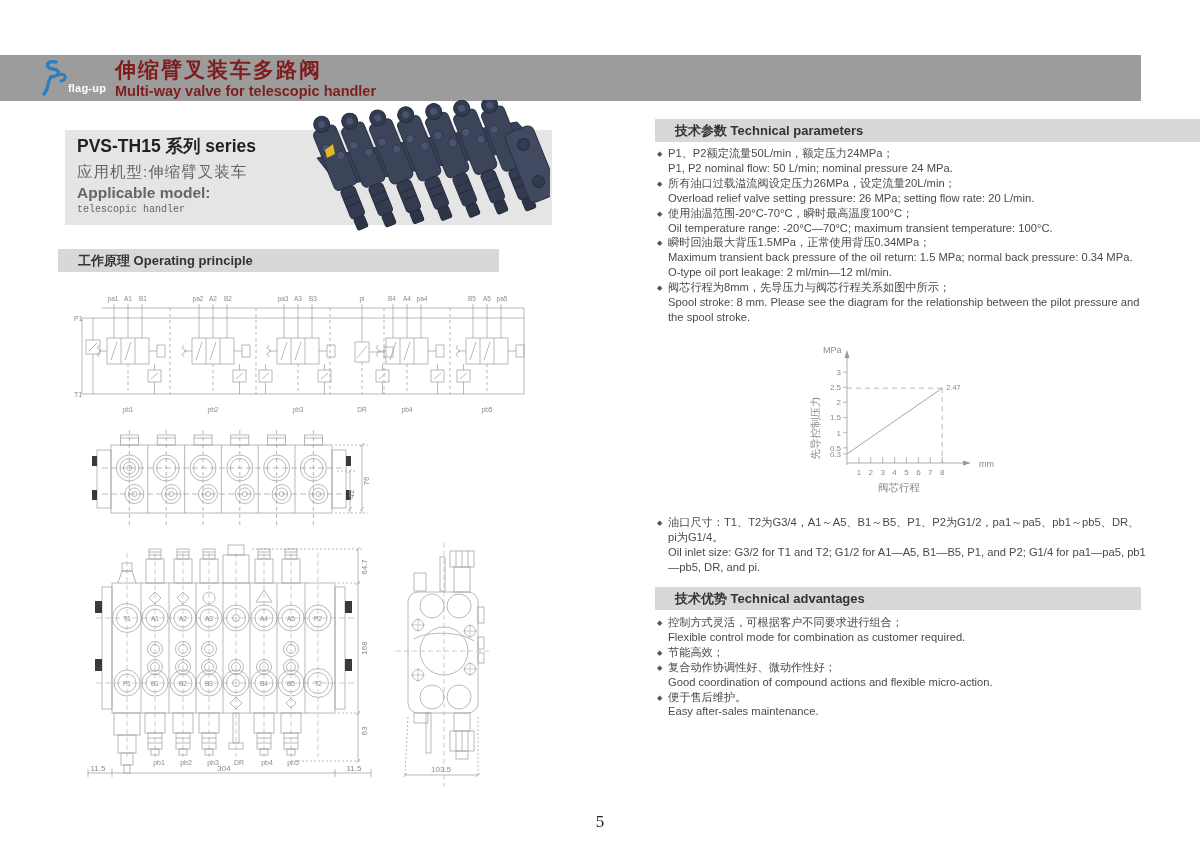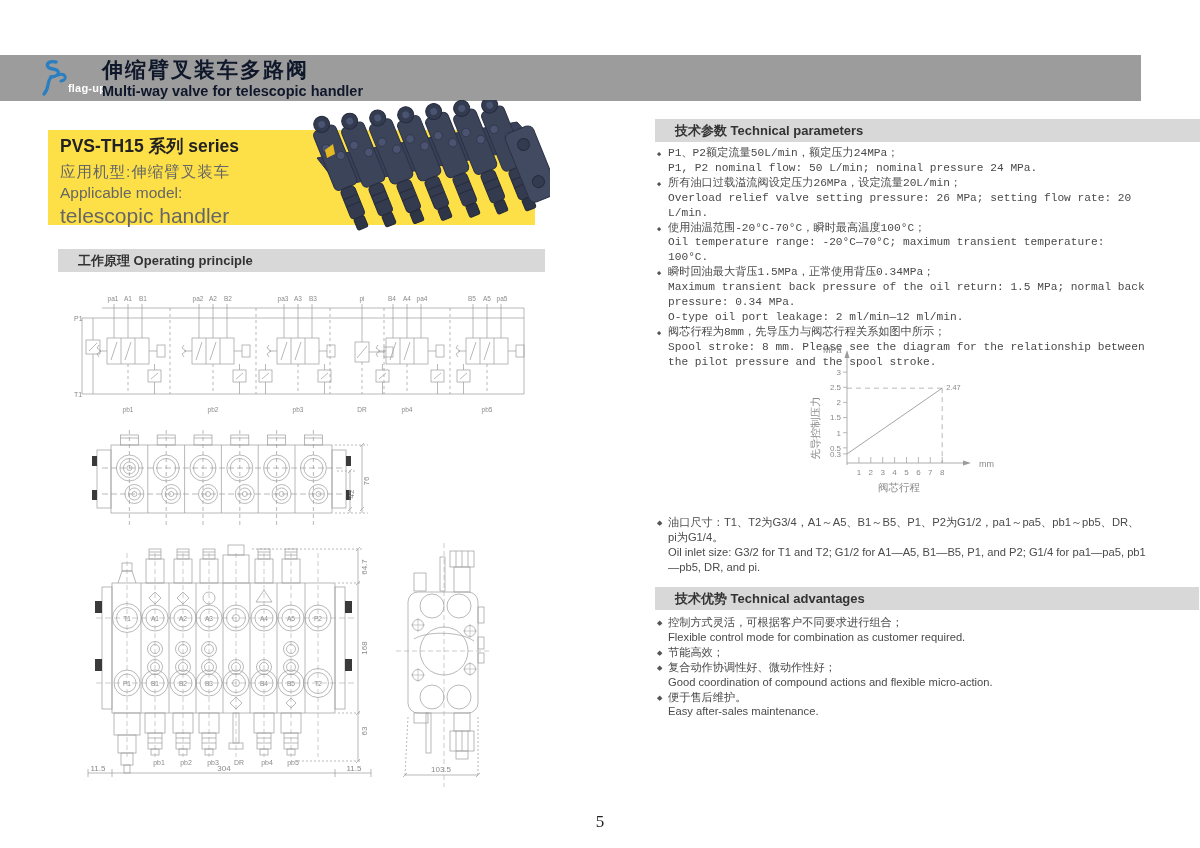--- a/index.html
+++ b/index.html
@@ -2,39 +2,39 @@
 <html><head>
 <meta charset="utf-8">
 <style>
   html,body{margin:0;padding:0;background:#e8e8e8;}
   #page{position:relative;width:1200px;height:848px;background:#ffffff;overflow:hidden;
         font-family:"Liberation Sans","DejaVu Sans",sans-serif;color:#4a4a4a;}
   
   .header-band{position:absolute;left:0;top:55px;width:1141px;height:46px;background:#9c9c9c;}
   .logo{position:absolute;left:36px;top:3px;width:82px;height:42px;}
   .logo-brand{position:absolute;left:32px;top:24px;color:#fff;font-weight:bold;font-size:11px;letter-spacing:0.2px;}
-  .titles{position:absolute;left:102px;top:3px;color:#0f172a;}
+  .titles{position:absolute;left:115px;top:3px;color:#7f1d1d;}
   .title-cn{font-size:21px;font-weight:bold;letter-spacing:2px;line-height:24px;}
   .title-en{font-size:14.5px;font-weight:bold;line-height:18px;}
   
-  .product-panel{position:absolute;left:48px;top:130px;width:487px;height:95px;background:#fde047;text-align:center;}
+  .product-panel{position:absolute;left:65px;top:130px;width:487px;height:95px;background:#e5e5e5;text-align:center;}
   .series-title{position:absolute;left:12px;top:4px;font-size:17.5px;font-weight:bold;color:#222;}
   .model-cn{position:absolute;left:12px;top:32px;font-size:15.5px;color:#666;letter-spacing:1px;}
-  .model-en1{position:absolute;left:12px;top:54px;font-size:15.5px;color:#666;}
-  .model-en2{position:absolute;left:12px;top:74px;font-size:21px;color:#666;}
+  .model-en1{position:absolute;left:12px;top:54px;font-size:15.5px;color:#666;font-weight:bold;}
+  .model-en2{position:absolute;left:12px;top:74px;font-size:10px;color:#666;font-family:Liberation Mono, monospace;}
   .photo{position:absolute;left:295px;top:100px;width:255px;height:168px;}
   
   .section-bar{position:absolute;height:23px;background:#d8d8d8;color:#333;
                font-size:13px;font-weight:bold;line-height:23px;padding-left:20px;box-sizing:border-box;}
-  #op-bar{left:58px;top:249px;width:487px;}
+  #op-bar{left:58px;top:249px;width:441px;}
   #param-bar{left:655px;top:119px;width:586px;}
-  #adv-bar{left:655px;top:587px;width:544px;}
+  #adv-bar{left:655px;top:587px;width:486px;}
   
   .blist{position:absolute;left:657px;width:490px;font-size:11.2px;line-height:14.9px;color:#4a4a4a;}
-  #params-list{top:146px;font-family:Liberation Mono, monospace;}
+  #params-list{top:146px;}
   #oil-item{top:515px;}
   #adv-list{top:615px;}
   .b-cn{position:relative;padding-left:11px;}
   .b-cn::before{content:"◆";position:absolute;left:0;top:1px;font-size:7px;color:#555;}
   .b-en{padding-left:11px;}
   
   .drw{position:absolute;}
   #schematic-svg{left:72px;top:290px;width:476px;height:130px;}
   #topview-svg{left:92px;top:426px;width:290px;height:120px;}
   #frontview-svg{left:66px;top:543px;width:330px;height:250px;}

